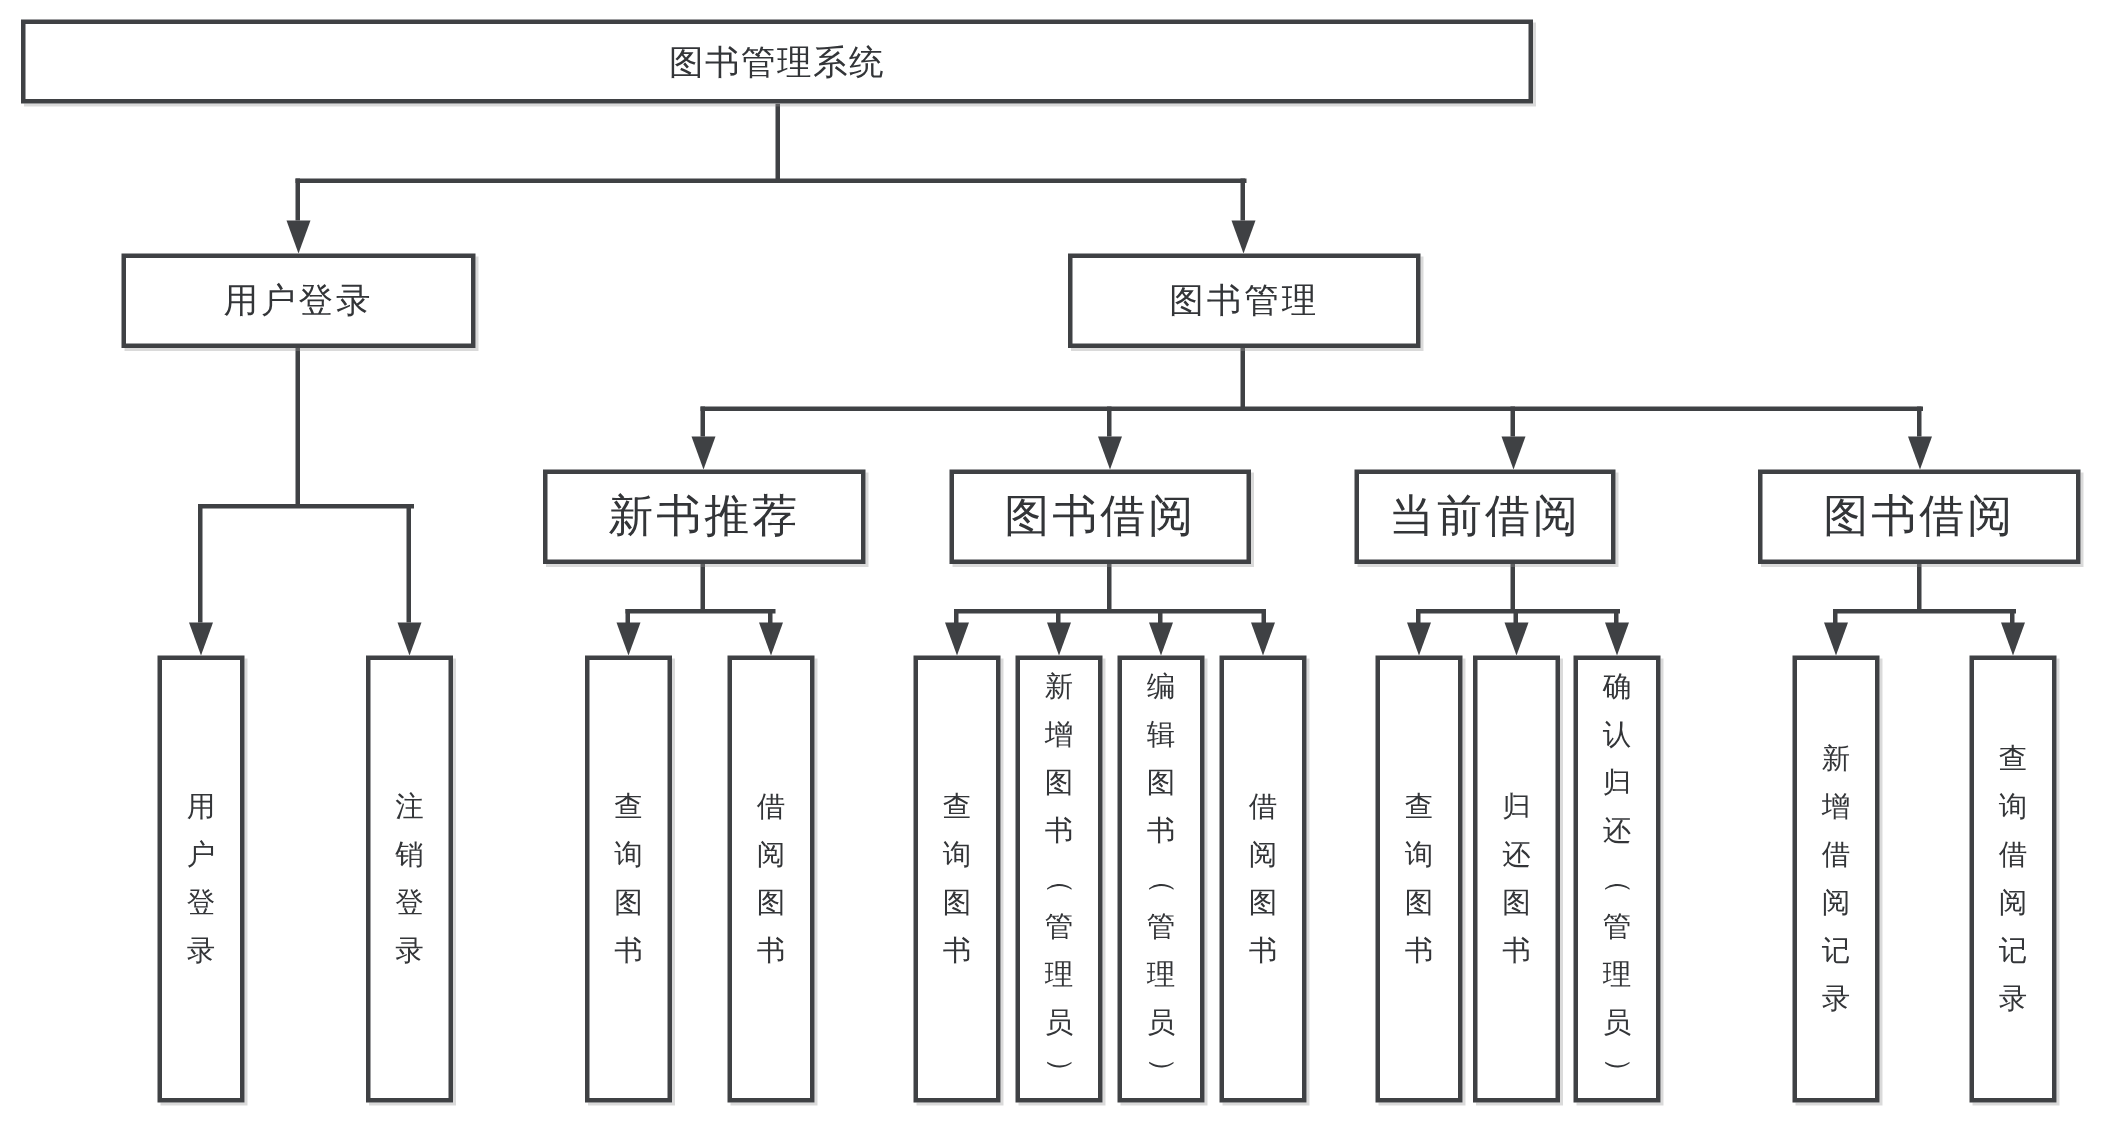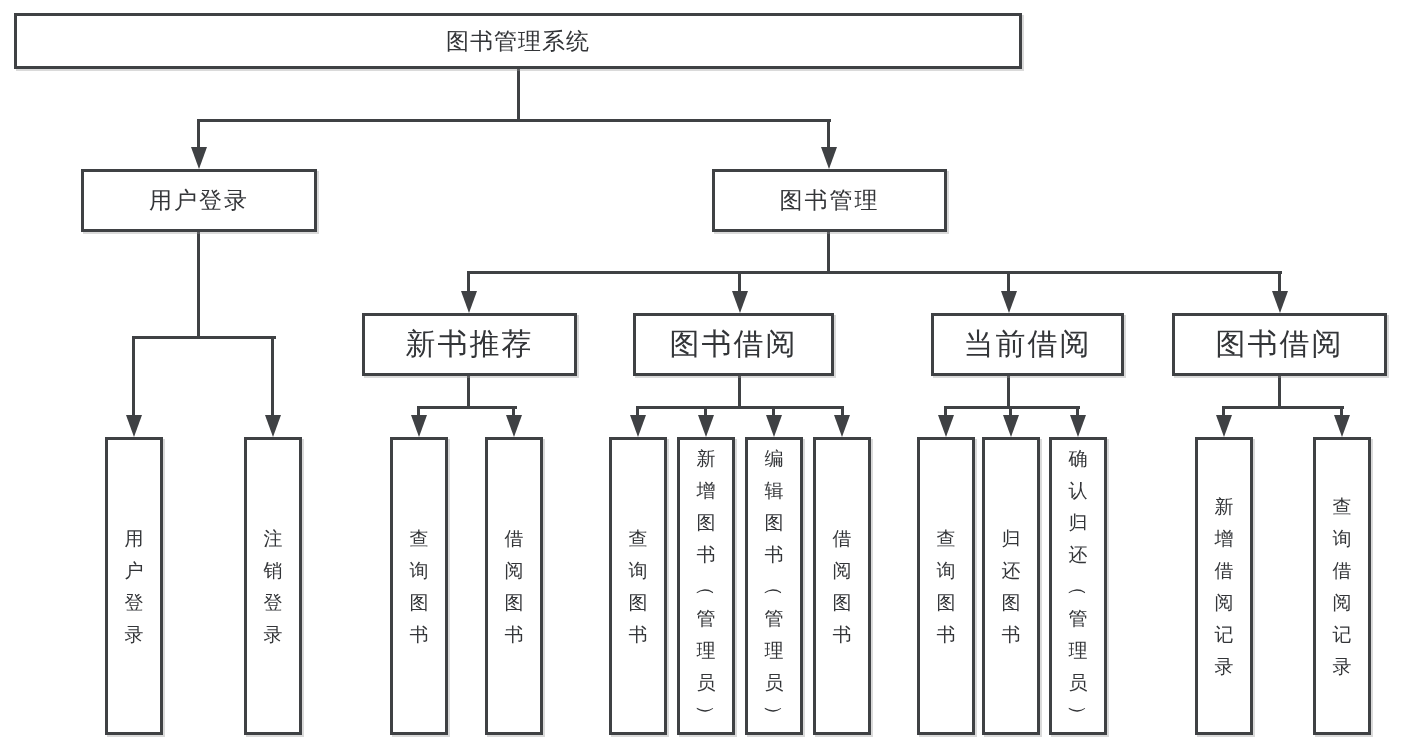--- a/index.html
+++ b/index.html
@@ -136,21 +136,21 @@
   <div class="node lvl2" style="left:712px; top:169px; width:235px; height:63px;align-items:center;">
     <span>图书管理</span>
   </div>
 
   <div class="node lvl3" style="left:362px; top:313px; width:215px; height:63px;">
     <span>新书推荐</span>
   </div>
   <div class="node lvl3" style="left:633px; top:313px; width:201px; height:63px;">
     <span>图书借阅</span>
   </div>
-  <div class="node lvl3" style="left:903px; top:313px; width:193px; height:63px;margin-left:28px;">
+  <div class="node lvl3" style="left:903px; top:313px; width:174px; height:63px;">
     <span>当前借阅</span>
   </div>
   <div class="node lvl3" style="left:1172px; top:313px; width:215px; height:63px;">
     <span>图书借阅</span>
   </div>
 
   <div class="node leaf" style="left:105px;">
       <span class="vchar">用</span>
       <span class="vchar">户</span>
       <span class="vchar">登</span>

